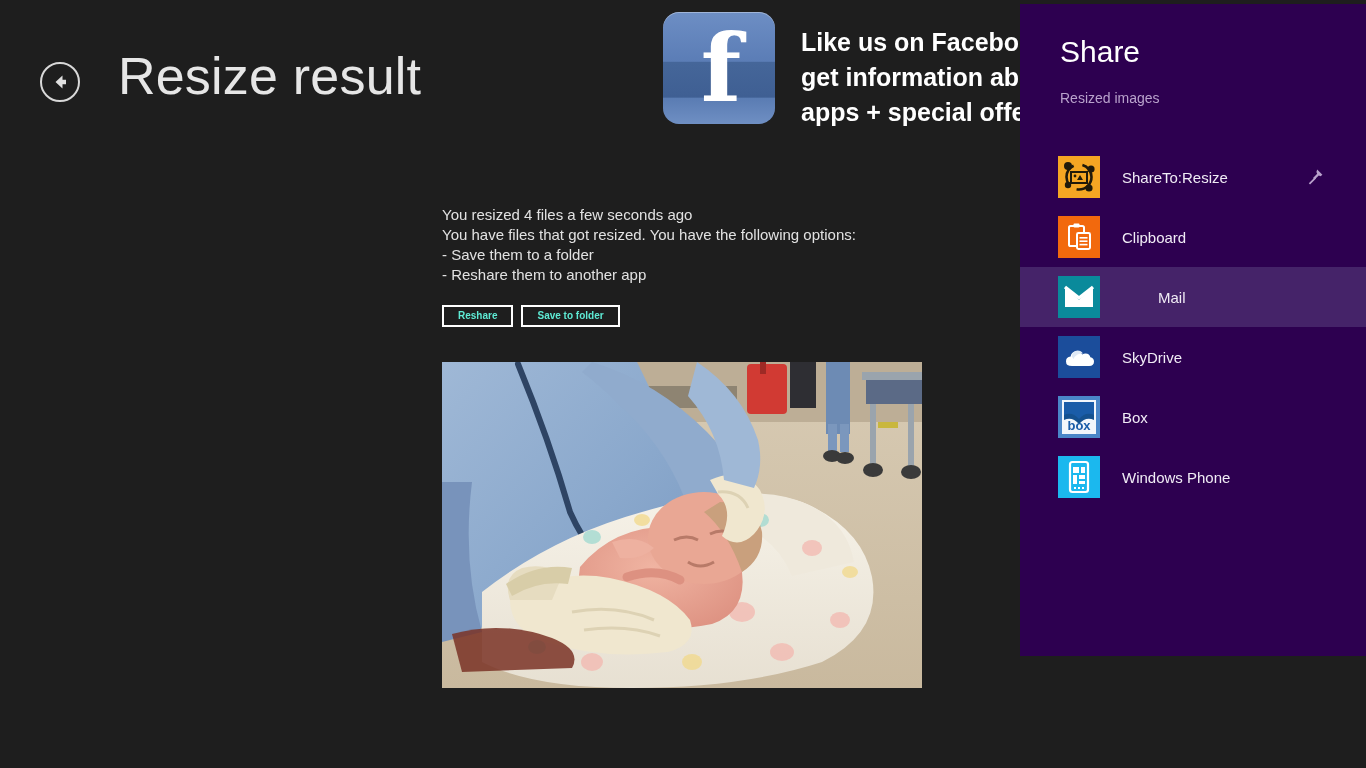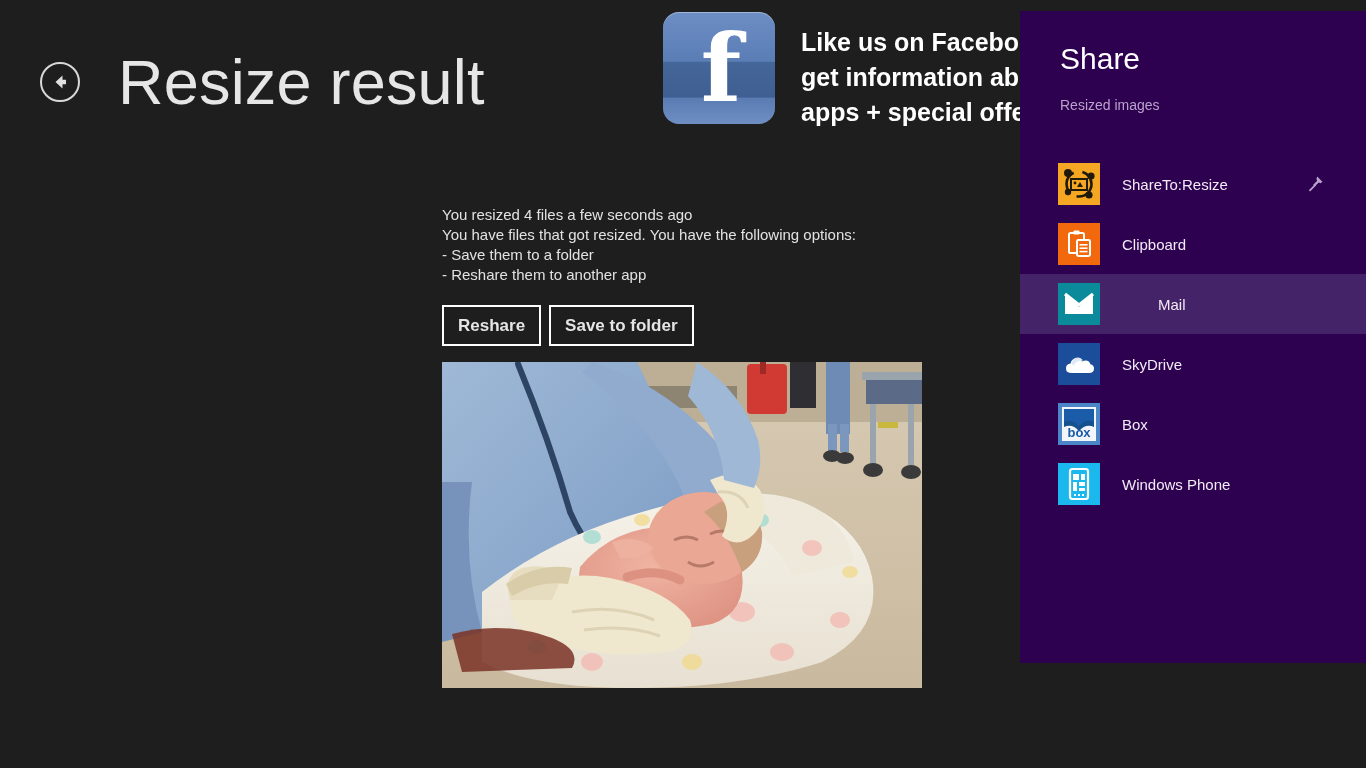--- a/index.html
+++ b/index.html
@@ -28,21 +28,21 @@
     border-radius: 50%;
     border: 2px solid #d8d8d8;
     box-sizing: border-box;
     display: flex; align-items: center; justify-content: center;
     cursor: pointer;
   }
   .back-button svg { display: block; }
   .page-title {
     position: absolute;
     left: 118px; top: 45px;
-    font-size: 63px;
+    font-size: 52px;
     font-weight: 300;
     color: #e6e6e6;
     letter-spacing: 0.2px;
     white-space: nowrap;
     line-height: 1.2;
   }
 
   
   .ad-banner {
     position: absolute;
@@ -98,43 +98,43 @@
     white-space: nowrap;
   }
   .button-row {
     margin-top: 20px;
     display: flex;
     gap: 8px;
   }
   .action-button {
     background: transparent;
     border: 2px solid #ffffff;
-    color: #e5e5e5;
+    color: #5eead4;
     font-family: "Liberation Sans", sans-serif;
-    font-size: 17px;
+    font-size: 10px;
     font-weight: bold;
-    padding: 10px 14px;
+    padding: 4px 14px;
     cursor: pointer;
     line-height: 1;
   }
 
   
   .photo-frame {
     position: absolute;
     left: 442px; top: 362px;
     width: 480px; height: 326px;
     overflow: hidden;
     background: #20262c;
   }
   .photo-svg { display: block; width: 480px; height: 326px; }
 
   
   .share-panel {
     position: absolute;
-    right: 0; top: 11px;
+    right: 0; top: 4px;
     width: 346px; height: 652px;
     background: #2d0050;
   }
   .share-title {
     position: absolute;
     left: 40px; top: 30px;
     font-size: 30px;
     font-weight: 300;
     color: #ffffff;
     line-height: 1.2;

